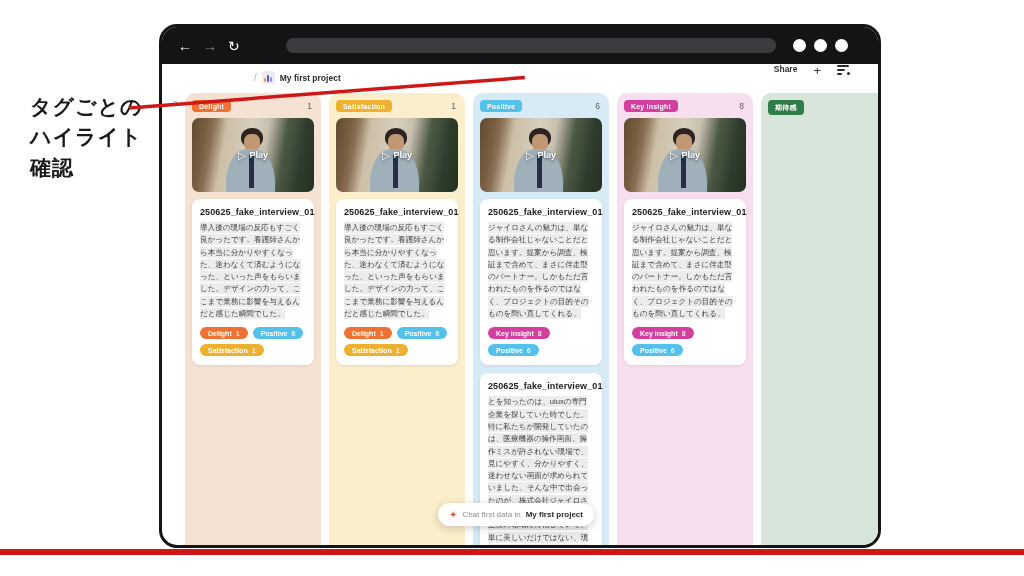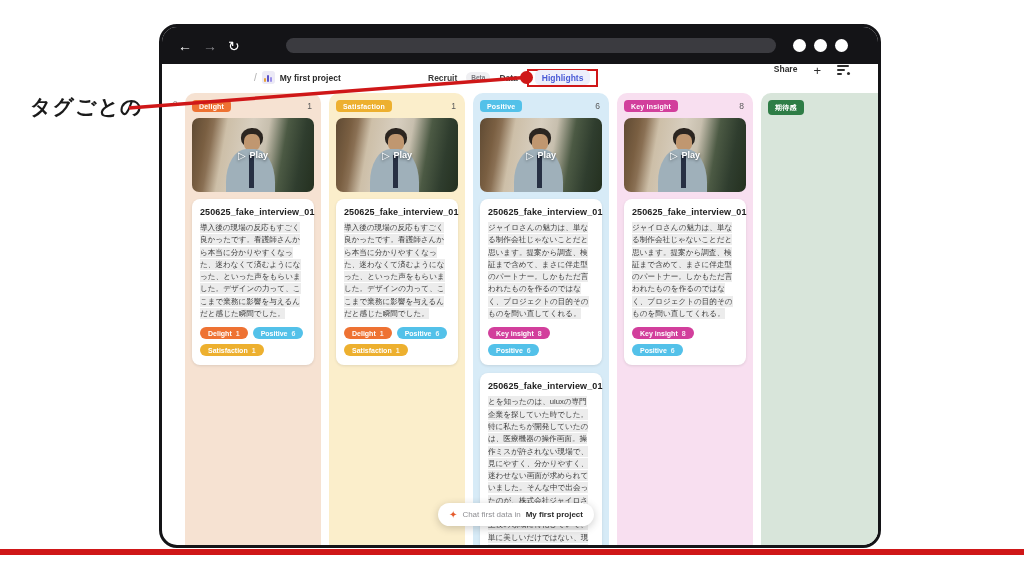--- a/index.html
+++ b/index.html
@@ -106,20 +106,22 @@
   
   .overlay { position:absolute; inset:0; pointer-events:none; z-index:50; }
 </style>
 </head>
 <body>
 
 <div class="stage">
 
   <div class="annotation">
     <div>タグごとの</div>
+    <div>ハイライト</div>
+    <div>確認</div>
   </div>
 
   <div class="window">
     <div class="topbar">
       <div class="nav-icons">
         <span class="ni">←</span>
         <span class="ni dim">→</span>
         <span class="ni">↻</span>
       </div>
       <div class="addr"></div>
@@ -133,28 +135,20 @@
     <div class="appheader">
       <div class="crumb">
         <span class="slash">/</span>
         <span class="proj-icon">
             <i class="b1"></i>
             <i class="b2"></i>
             <i class="b3"></i>
           </span>
         <span class="proj-name">My first project</span>
       </div>
-      <div class="tabs">
-        <span class="tab">Recruit</span>
-        <span class="beta">Beta</span>
-        <span class="tab">Data</span>
-        <span class="tab-highlight-wrap">
-          <span class="tab tab-active">Highlights</span>
-        </span>
-      </div>
       <div class="hdr-right">
         <span class="share">Share</span>
         <span class="plus">+</span>
         <span class="filter-icon">
             <i class="f1"></i>
             <i class="f2"></i>
             <i class="f3"></i>
           </span>
       </div>
     </div>

